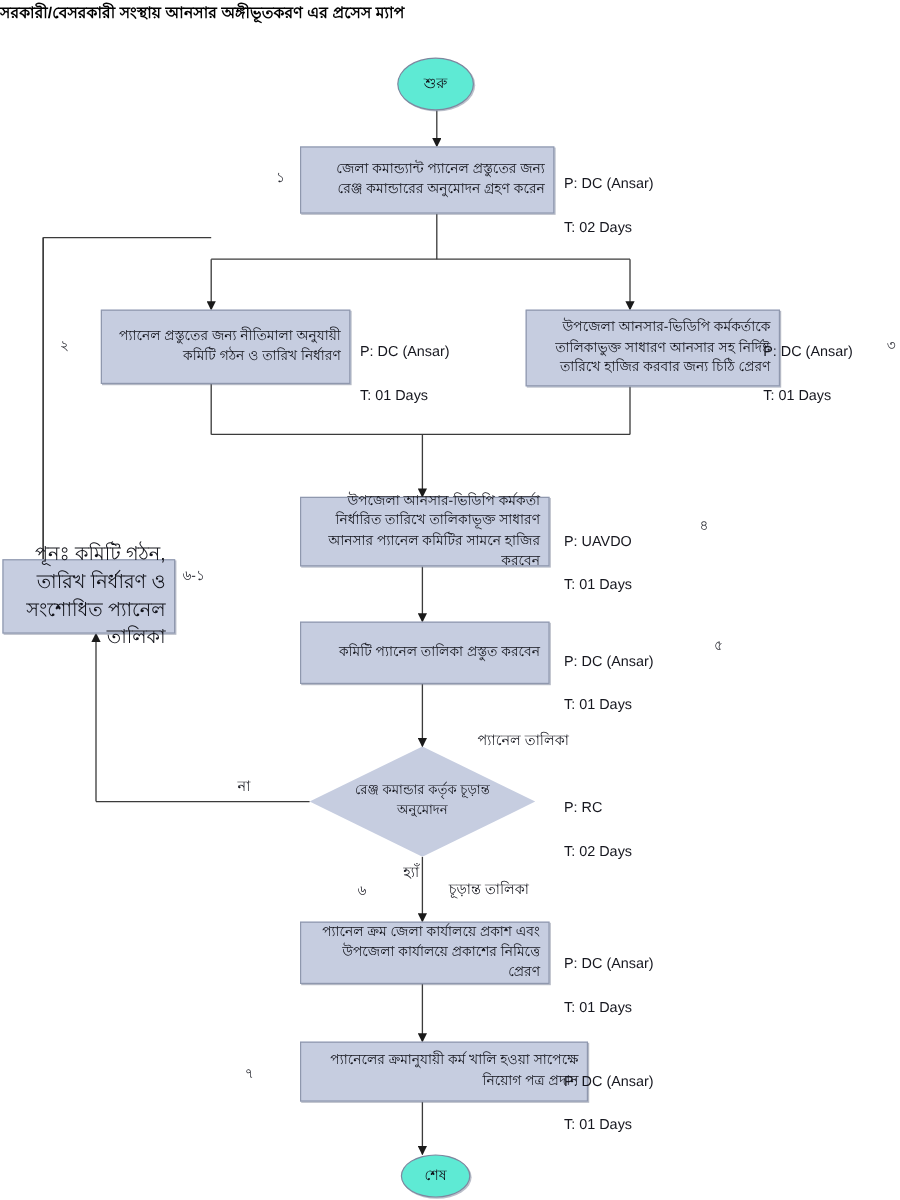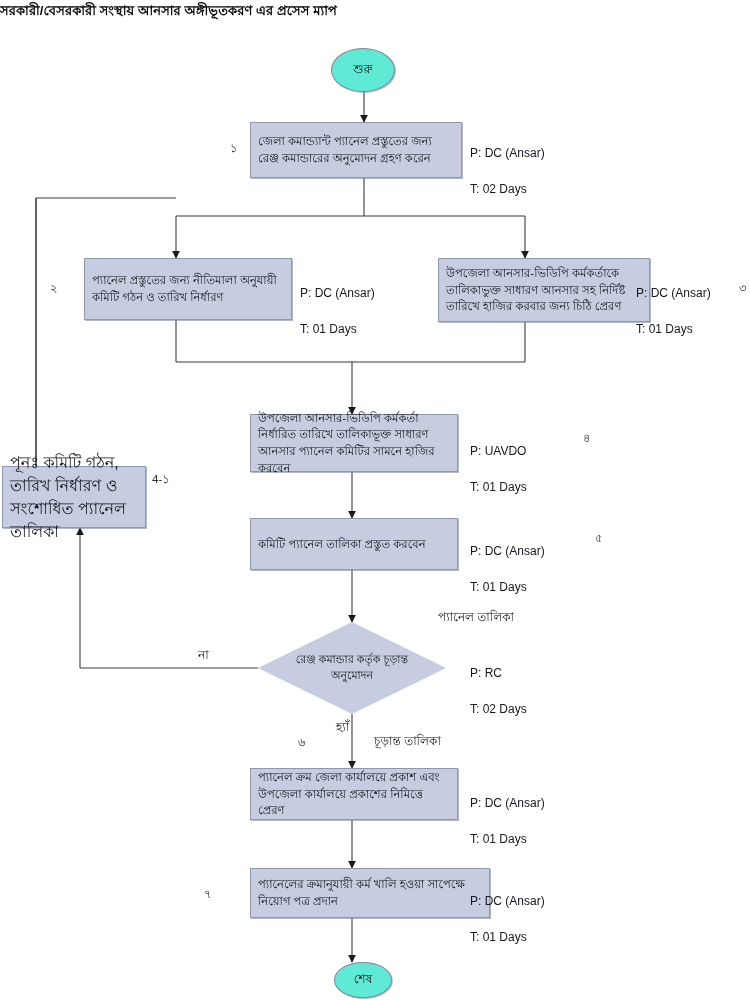--- a/index.html
+++ b/index.html
@@ -28,21 +28,21 @@
     width: 750px;
     height: 1000px;
     pointer-events: none;
   }
   .node {
     position: absolute;
     box-sizing: border-box;
     display: flex;
     align-items: center;
     justify-content: center;
-    text-align: left;
+    text-align: right;
     background: #c6cde0;
     border: 1px solid #8f98ae;
     color: #12131a;
     font-size: 11.5px;
     line-height: 1.45;
     padding: 3px 7px;
     box-shadow: 1px 1px 0 rgba(120,128,150,0.55);
   }
   .node span {
     display: block;
@@ -211,27 +211,27 @@
   </div>
   <div class="pt-label" style="left:470px; top:524px;">
     <div>P: DC (Ansar)</div>
     <div>T: 01 Days</div>
   </div>
   <div class="step-num" style="left:595px; top:530px;">৫</div>
 
   <div class="node" style="left:2px; top:466px; width:144px; height:62px; font-size:16px;">
     <span>পূনঃ কমিটি গঠন, তারিখ নির্ধারণ ও সংশোধিত প্যানেল তালিকা</span>
   </div>
-  <div class="step-num" style="left:152px; top:471px;">4-১</div>
+  <div class="step-num" style="left:152px; top:471px;">৬-১</div>
 
   <div class="decision" style="left:258px; top:622px; width:188px; height:92px;">
     <div class="dshape"></div>
     <div class="dtext">রেঞ্জ কমান্ডার কর্তৃক চূড়ান্ত অনুমোদন</div>
   </div>
-  <div class="edge-label" style="left:398px; top:608px;margin-left:40px;">প্যানেল তালিকা</div>
+  <div class="edge-label" style="left:398px; top:608px;">প্যানেল তালিকা</div>
   <div class="pt-label" style="left:470px; top:646px;">
     <div>P: RC</div>
     <div>T: 02 Days</div>
   </div>
   <div class="edge-label" style="left:198px; top:646px;">না</div>
   <div class="step-num" style="left:298px; top:734px;">৬</div>
   <div class="edge-label" style="left:336px; top:718px;">হ্যাঁ</div>
   <div class="edge-label" style="left:374px; top:732px;">চূড়ান্ত তালিকা</div>
 
   <div class="node" style="left:250px; top:768px; width:208px; height:52px;">

